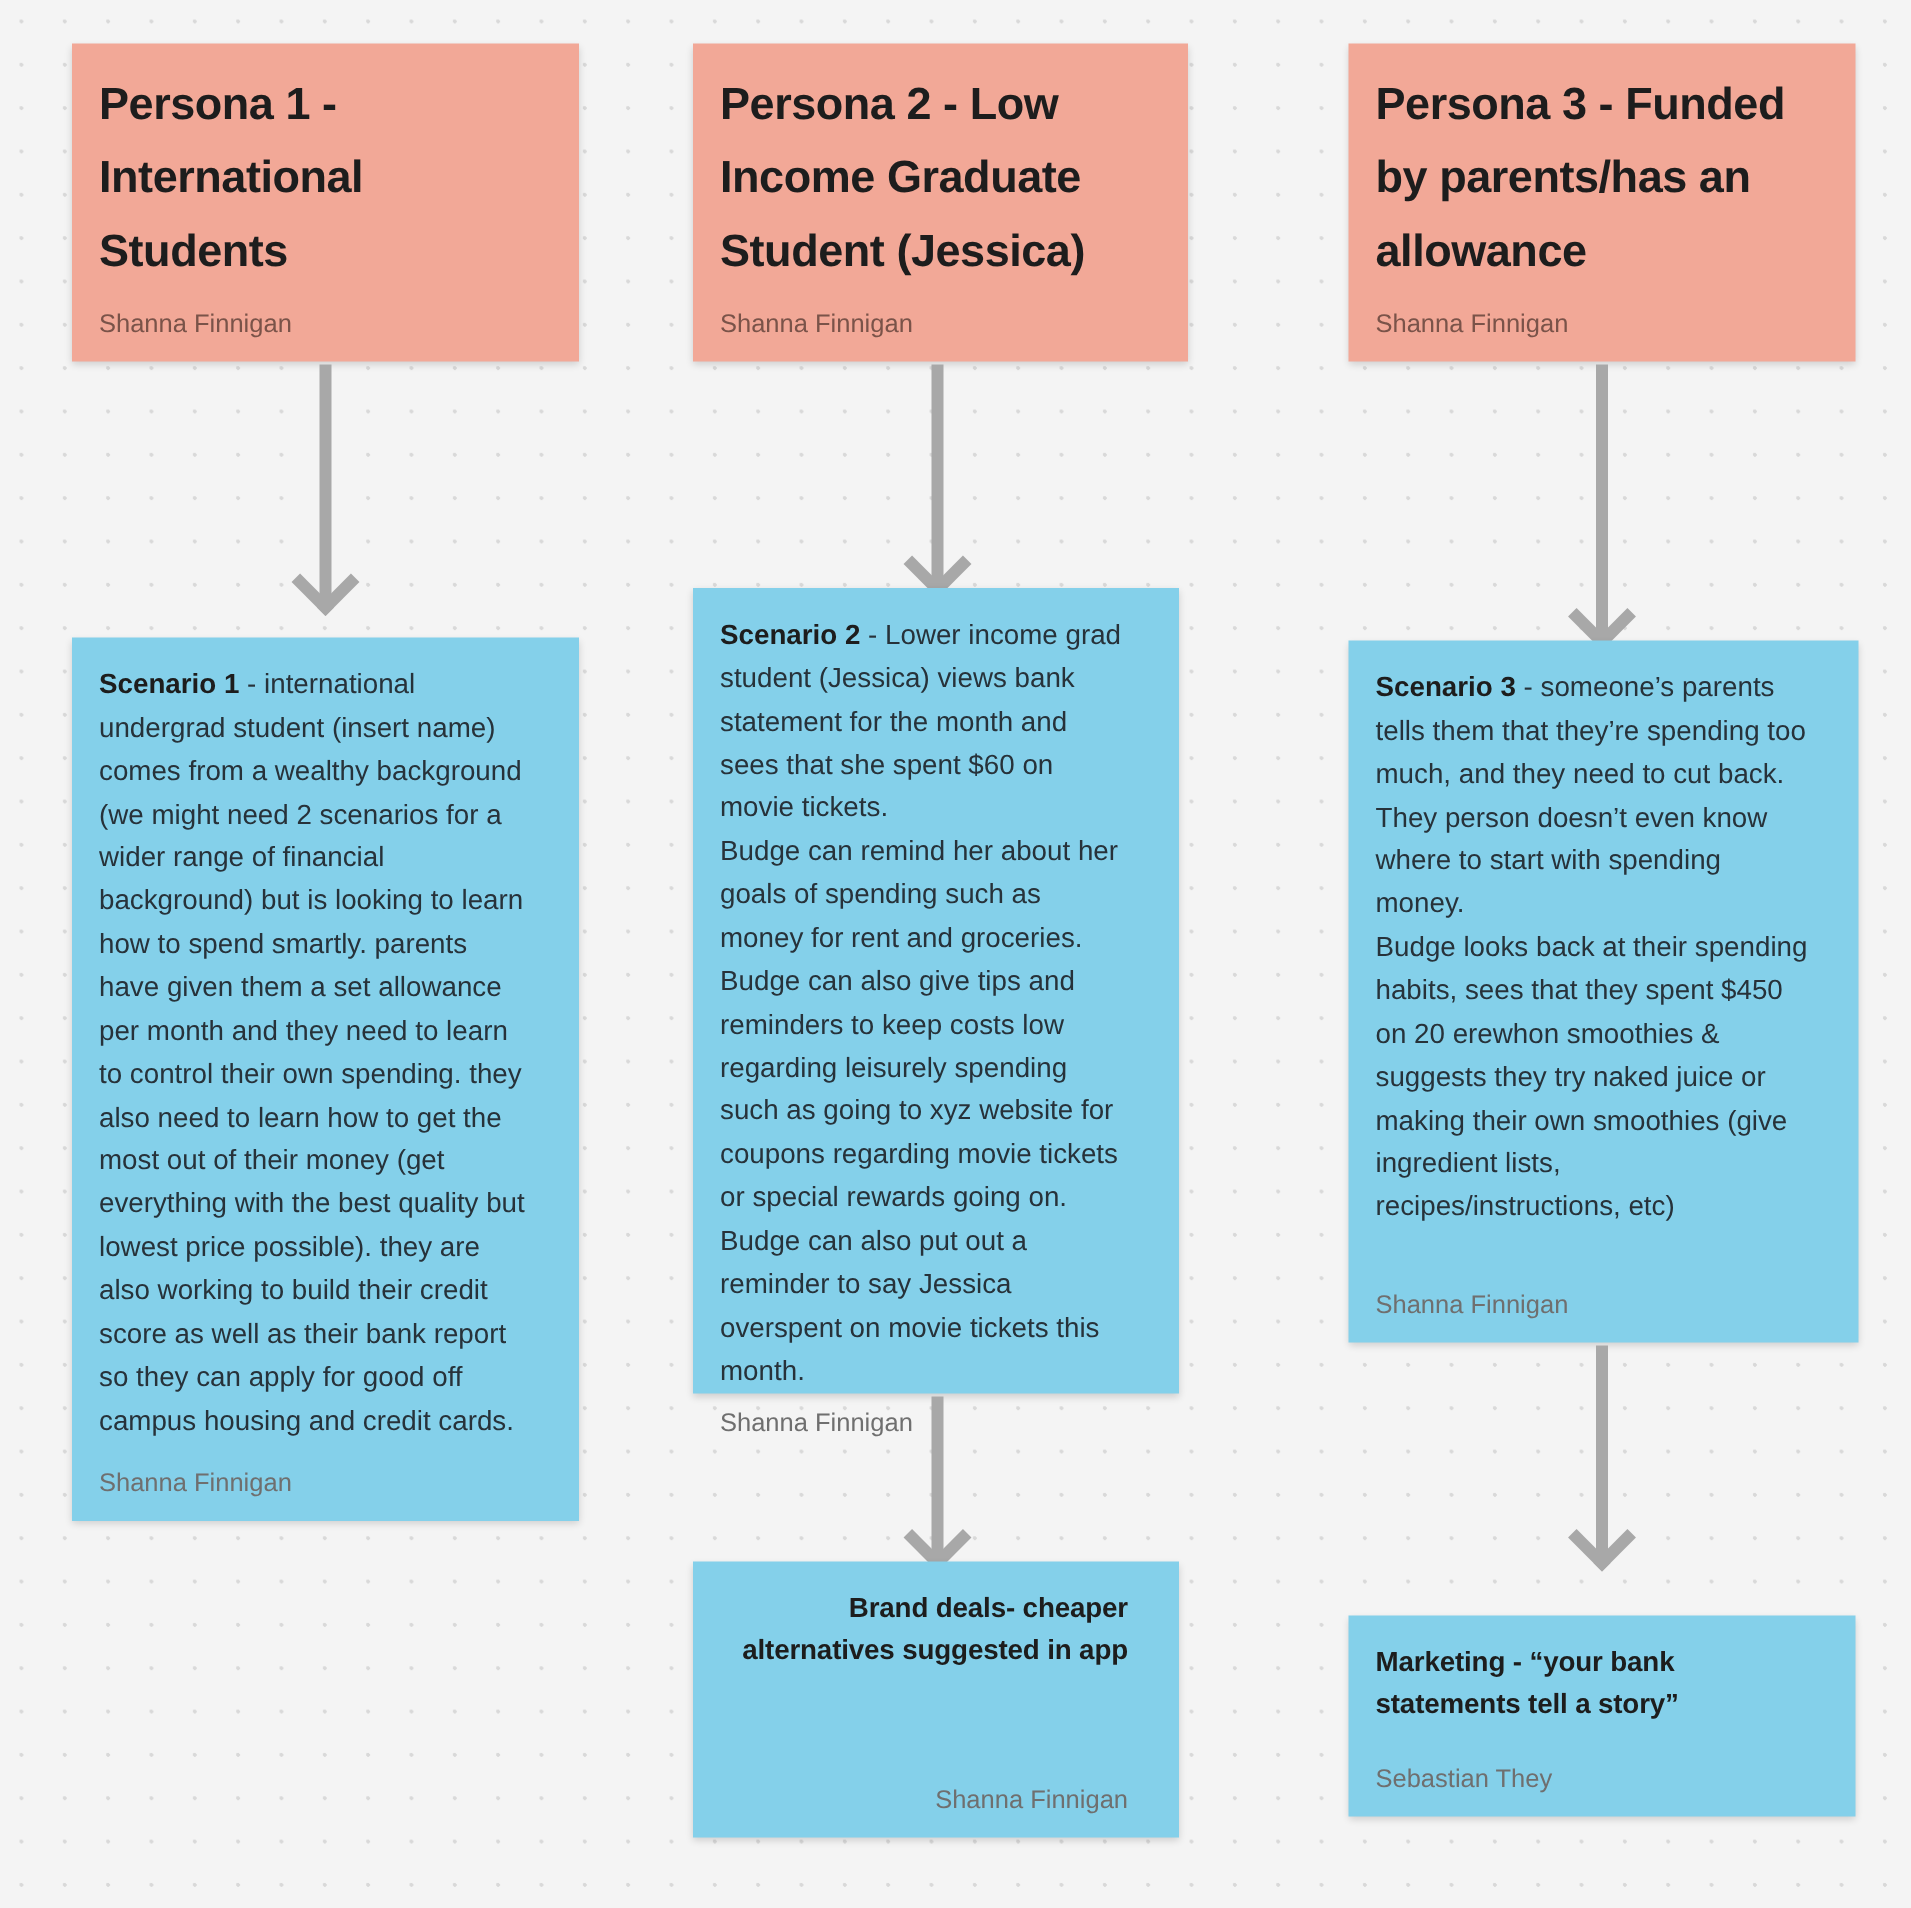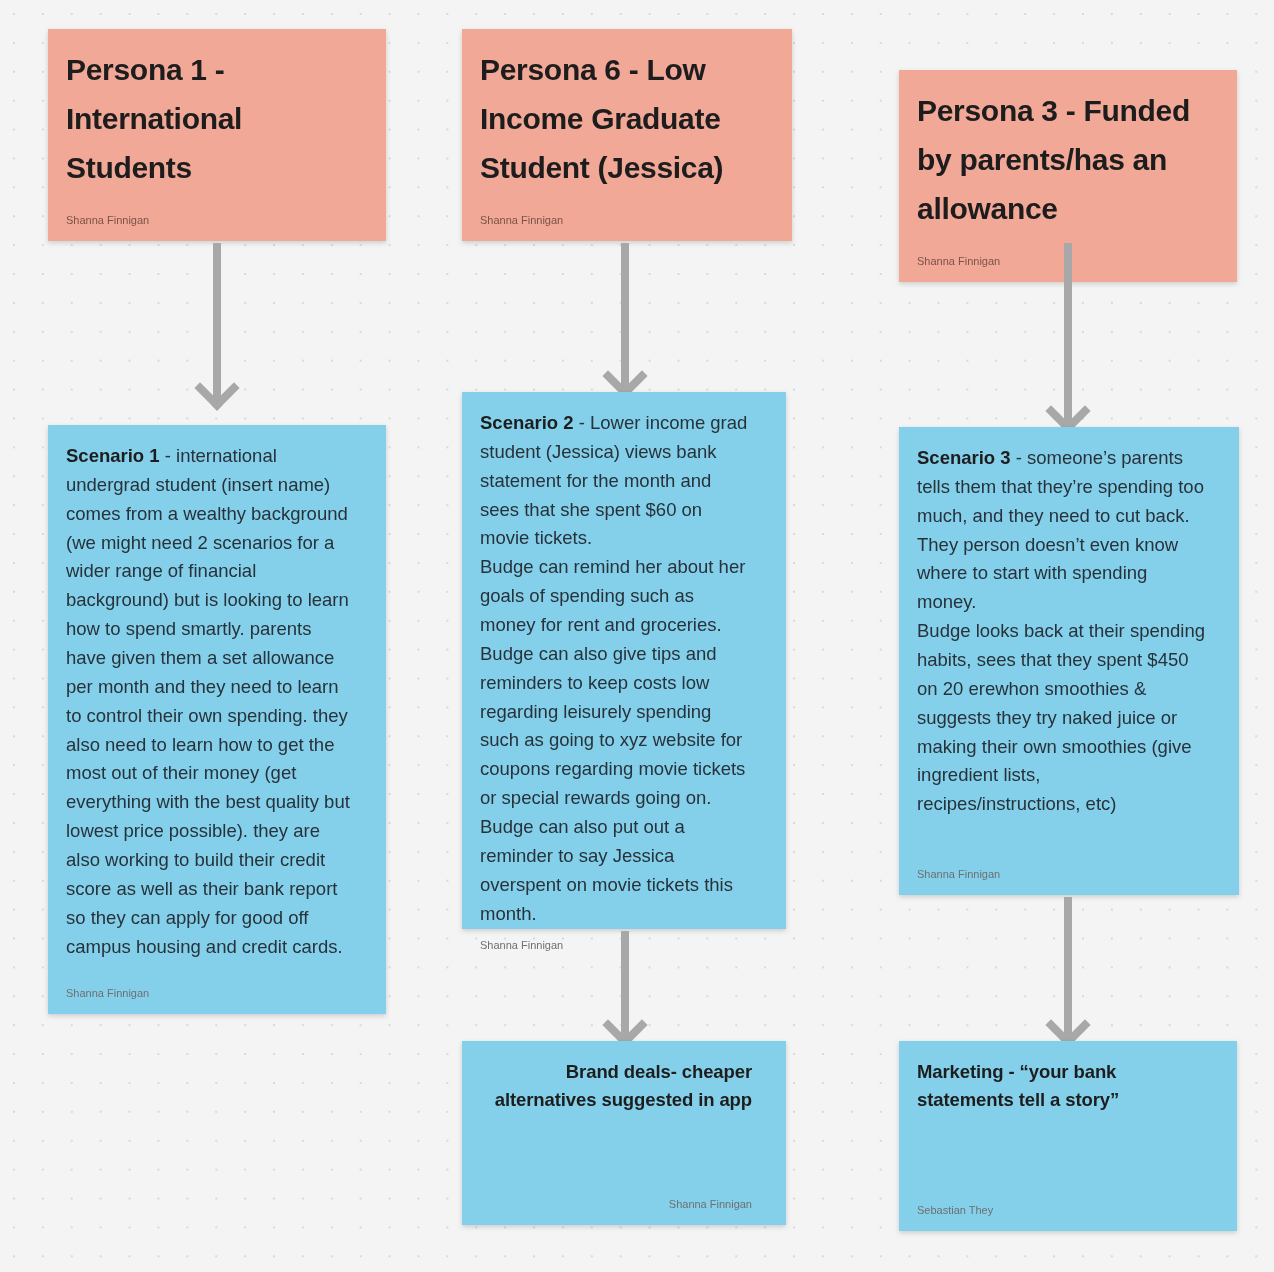--- a/index.html
+++ b/index.html
@@ -55,21 +55,21 @@
     color: #27323a;
     white-space: pre-line;
     margin: 0;
     flex: 0 0 auto;
   }
   .card-body b { font-weight: bold; color: #1d1d1d; }
 
   .spacer { flex: 1 1 auto; min-height: 10px; }
 
   .card-author {
-    font-size: 11px;
+    font-size: 17px;
     line-height: 1.3;
     color: #6f6f6f;
     margin: 0;
   }
   .card.pink .card-author { color: #7a5349; }
 
   
   .arrow {
     position: absolute;
     width: 60px;
@@ -91,48 +91,48 @@
     border-right: 8px solid #a8a8a8;
     border-bottom: 8px solid #a8a8a8;
     transform: rotate(45deg);
     transform-origin: center;
     box-sizing: border-box;
   }
 
   
   #persona-1  { left: 48px;  top: 29px;  width: 338px; height: 212px; }
   #persona-2  { left: 462px; top: 29px;  width: 330px; height: 212px; }
-  #persona-3  { left: 899px; top: 29px;  width: 338px; height: 212px; margin-top: 41px; }
+  #persona-3  { left: 899px; top: 29px;  width: 338px; height: 212px; }
 
   #scenario-1 { left: 48px;  top: 425px; width: 338px; height: 589px; }
   #scenario-2 { left: 462px; top: 392px; width: 324px; height: 537px; }
   #scenario-3 { left: 899px; top: 427px; width: 340px; height: 468px; }
 
   #brand-deals { left: 462px; top: 1041px; width: 324px; height: 184px; text-align: right; }
-  #marketing   { left: 899px; top: 1041px; width: 338px; height: 190px; }
+  #marketing   { left: 899px; top: 1077px; width: 338px; height: 134px; }
 
   #arrow-1 { left: 187px; top: 243px;  height: 160px; }
   #arrow-2 { left: 595px; top: 243px;  height: 148px; }
   #arrow-3 { left: 1038px; top: 243px; height: 183px; }
   #arrow-4 { left: 595px; top: 931px;  height: 109px; }
   #arrow-5 { left: 1038px; top: 897px; height: 143px; }
 </style>
 </head>
 <body>
 
 <div id="board">
 
   <div class="card pink" id="persona-1">
     <p class="card-title">Persona 1 - International Students</p>
     <div class="spacer"></div>
     <p class="card-author">Shanna Finnigan</p>
   </div>
 
   <div class="card pink" id="persona-2">
-    <p class="card-title">Persona 6 - Low Income Graduate Student (Jessica)</p>
+    <p class="card-title">Persona 2 - Low Income Graduate Student (Jessica)</p>
     <div class="spacer"></div>
     <p class="card-author">Shanna Finnigan</p>
   </div>
 
   <div class="card pink" id="persona-3">
     <p class="card-title">Persona 3 - Funded by parents/has an allowance</p>
     <div class="spacer"></div>
     <p class="card-author">Shanna Finnigan</p>
   </div>
 

